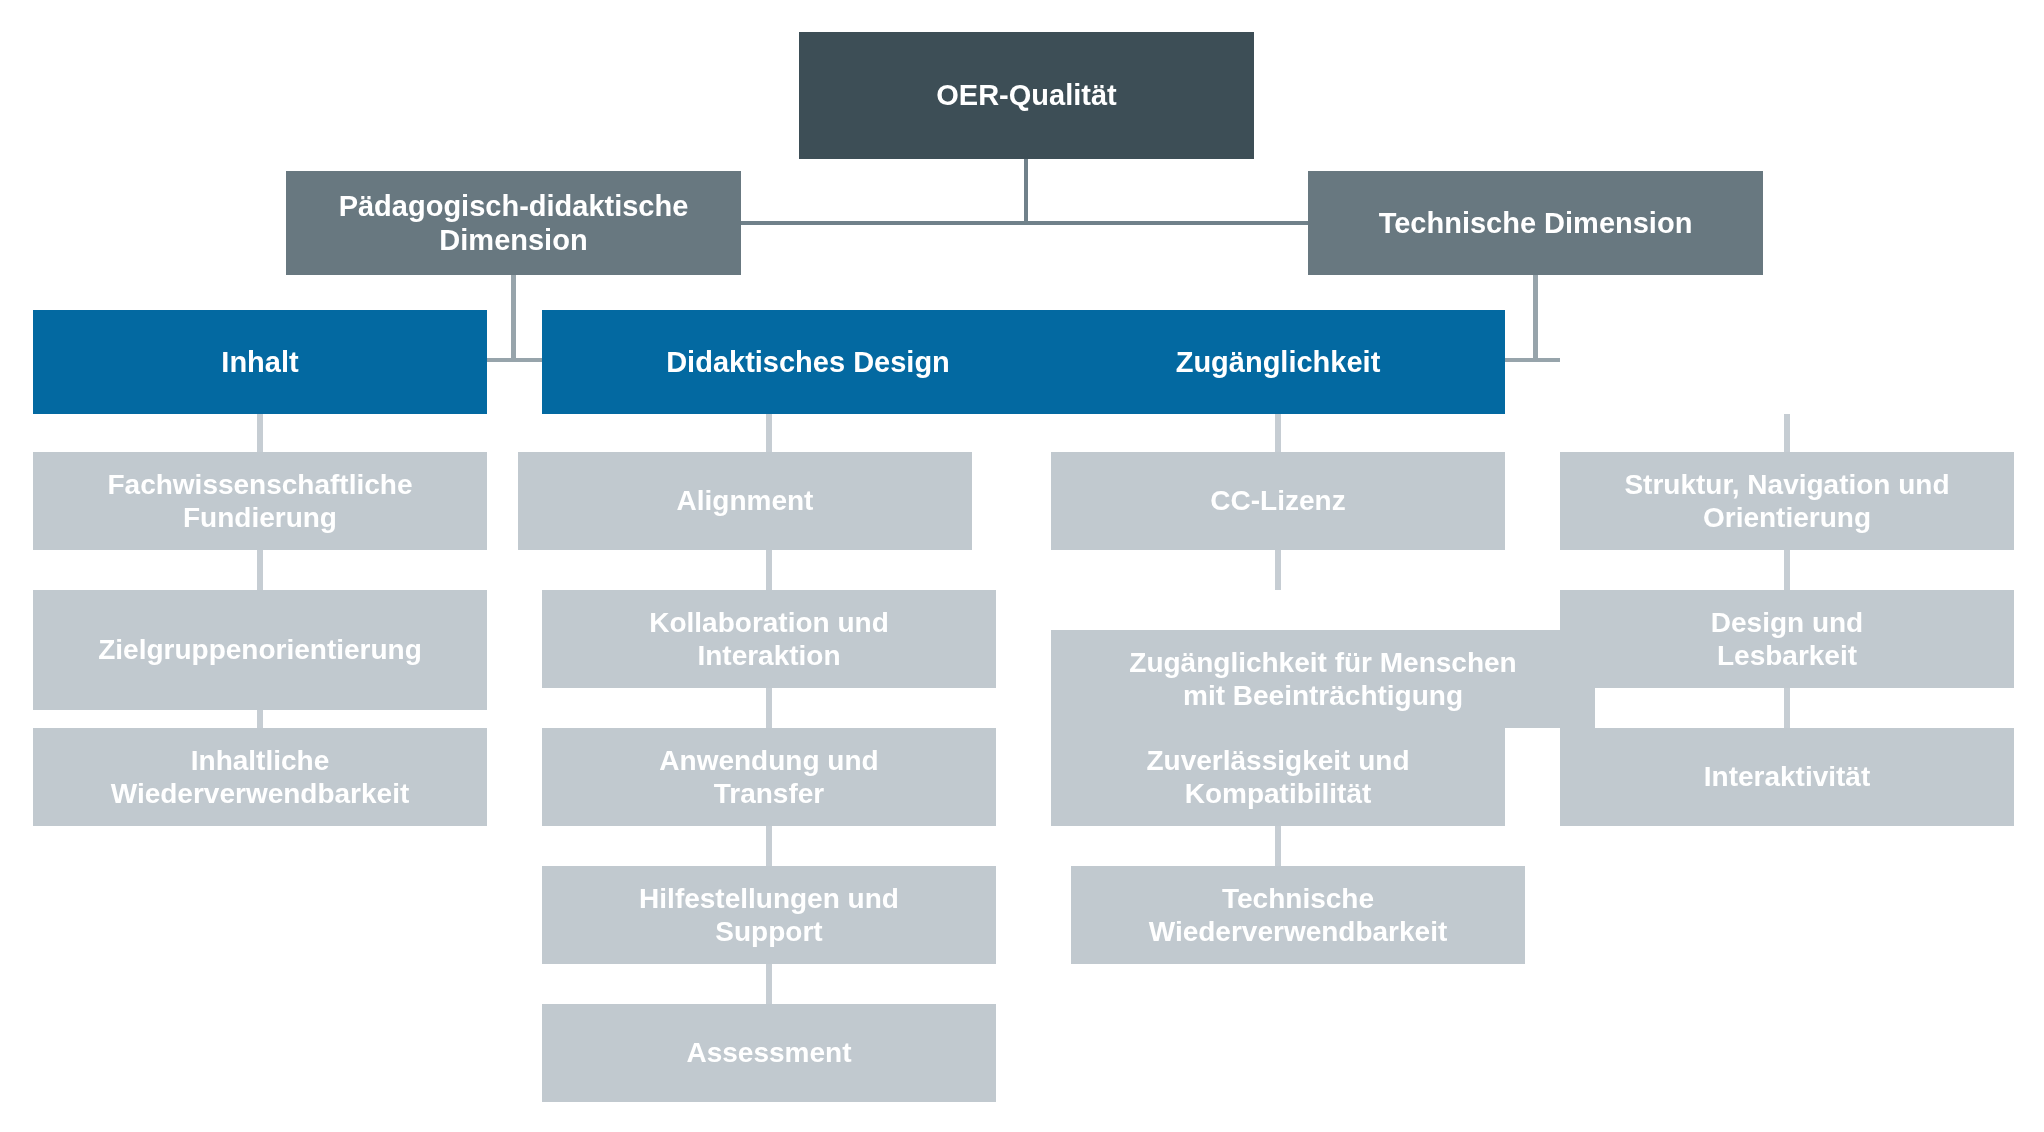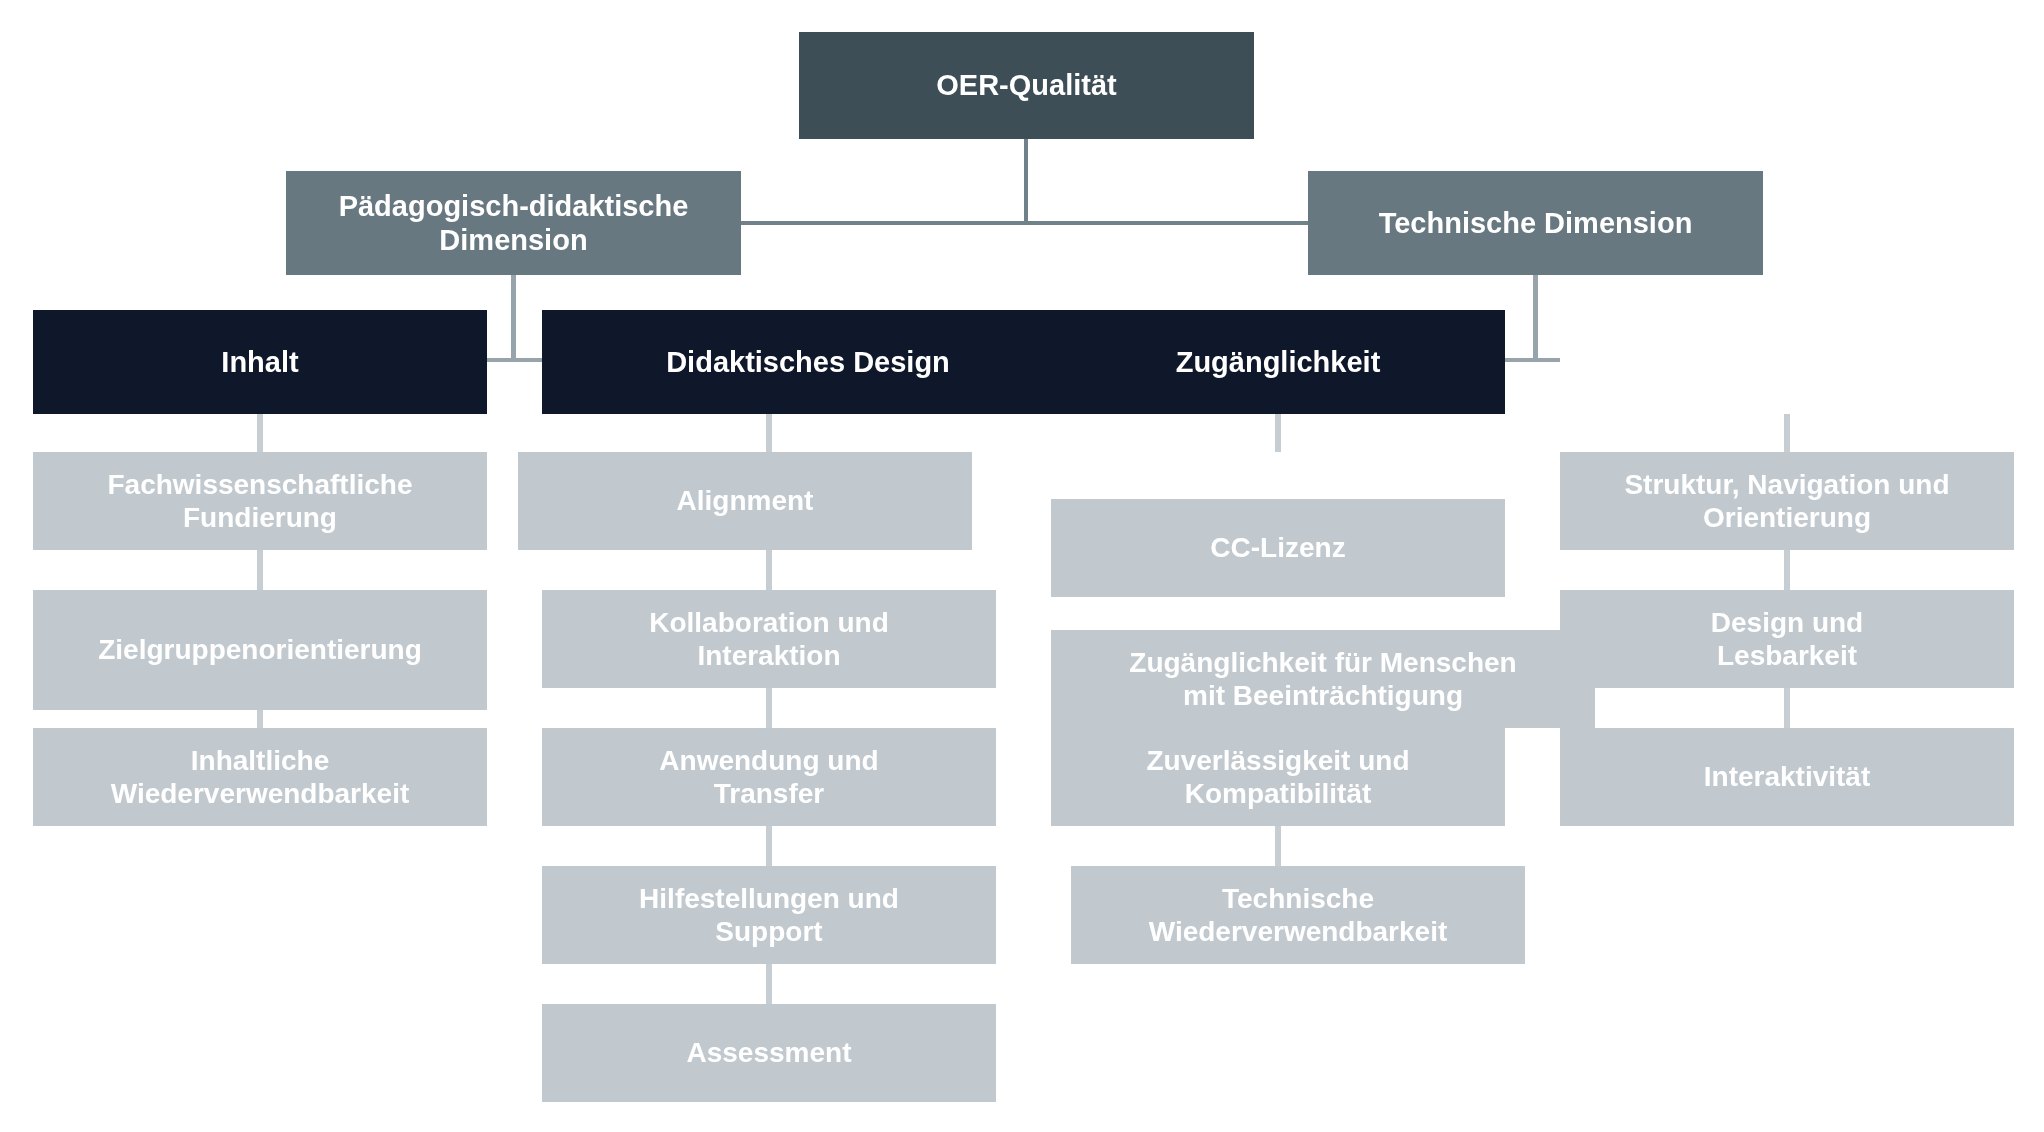--- a/index.html
+++ b/index.html
@@ -3,21 +3,21 @@
 <meta charset="utf-8">
 <style>
   html,body{margin:0;padding:0;background:#ffffff;}
   #stage{position:relative;width:2044px;height:1132px;background:#ffffff;overflow:hidden;
          font-family:"Liberation Sans",sans-serif;}
   .box{position:absolute;display:flex;align-items:center;justify-content:center;
        text-align:center;color:#ffffff;font-weight:700;font-size:28px;line-height:1.18;
        white-space:pre-line;box-sizing:border-box;padding:0 10px;}
   .root{background:#3d4e56;font-size:29px;}
   .dim{background:#687880;font-size:29px;}
-  .cat{background:#0f172a;font-size:29px;}
+  .cat{background:#0369a1;font-size:29px;}
   .leaf{background:#c1c9cf;}
   .conn{position:absolute;}
   .conn-dark{background:#70818a;}
   .conn-mid{background:#97a4ab;}
   .conn-light{background:#c6cdd3;}
 </style>
 </head>
 <body>
 
 <div id="stage">
@@ -43,21 +43,21 @@
 
   <div class="conn conn-light" style="left:1275px;top:414px;width:6px;height:38px;"></div>
   <div class="conn conn-light" style="left:1275px;top:550px;width:6px;height:40px;"></div>
   <div class="conn conn-light" style="left:1275px;top:688px;width:6px;height:40px;"></div>
   <div class="conn conn-light" style="left:1275px;top:826px;width:6px;height:40px;"></div>
 
   <div class="conn conn-light" style="left:1784px;top:414px;width:6px;height:38px;"></div>
   <div class="conn conn-light" style="left:1784px;top:550px;width:6px;height:40px;"></div>
   <div class="conn conn-light" style="left:1784px;top:688px;width:6px;height:40px;"></div>
 
-  <div class="box root" style="left:799px;top:32px;width:455px;height:107px;">OER-Qualität</div>
+  <div class="box root" style="left:799px;top:32px;width:455px;height:127px;">OER-Qualität</div>
 
   <div class="box dim" style="left:286px;top:171px;width:455px;height:104px;">Pädagogisch-didaktische
 Dimension</div>
   <div class="box dim" style="left:1308px;top:171px;width:455px;height:104px;text-align:right;">Technische Dimension</div>
 
   <div class="box cat" style="left:33px;top:310px;width:454px;height:104px;">Inhalt</div>
   <div class="box cat" style="left:542px;top:310px;width:532px;height:104px;">Didaktisches Design</div>
   <div class="box cat" style="left:1051px;top:310px;width:454px;height:104px;">Zugänglichkeit</div>
 
   <div class="box leaf" style="left:33px;top:452px;width:454px;height:98px;">Fachwissenschaftliche
@@ -68,21 +68,21 @@
 
   <div class="box leaf" style="left:518px;top:452px;width:454px;height:98px;">Alignment</div>
   <div class="box leaf" style="left:542px;top:590px;width:454px;height:98px;">Kollaboration und
 Interaktion</div>
   <div class="box leaf" style="left:542px;top:728px;width:454px;height:98px;">Anwendung und
 Transfer</div>
   <div class="box leaf" style="left:542px;top:866px;width:454px;height:98px;">Hilfestellungen und
 Support</div>
   <div class="box leaf" style="left:542px;top:1004px;width:454px;height:98px;">Assessment</div>
 
-  <div class="box leaf" style="left:1051px;top:452px;width:454px;height:98px;margin-top:47px;">CC-Lizenz</div>
+  <div class="box leaf" style="left:1051px;top:452px;width:454px;height:98px;">CC-Lizenz</div>
   <div class="box leaf" style="left:1051px;top:590px;width:544px;height:98px;margin-top:40px;">Zugänglichkeit für Menschen
 mit Beeinträchtigung</div>
   <div class="box leaf" style="left:1051px;top:728px;width:454px;height:98px;">Zuverlässigkeit und
 Kompatibilität</div>
   <div class="box leaf" style="left:1051px;top:866px;width:454px;height:98px;margin-left:20px;">Technische
 Wiederverwendbarkeit</div>
 
   <div class="box leaf" style="left:1560px;top:452px;width:454px;height:98px;">Struktur, Navigation und
 Orientierung</div>
   <div class="box leaf" style="left:1560px;top:590px;width:454px;height:98px;">Design und

